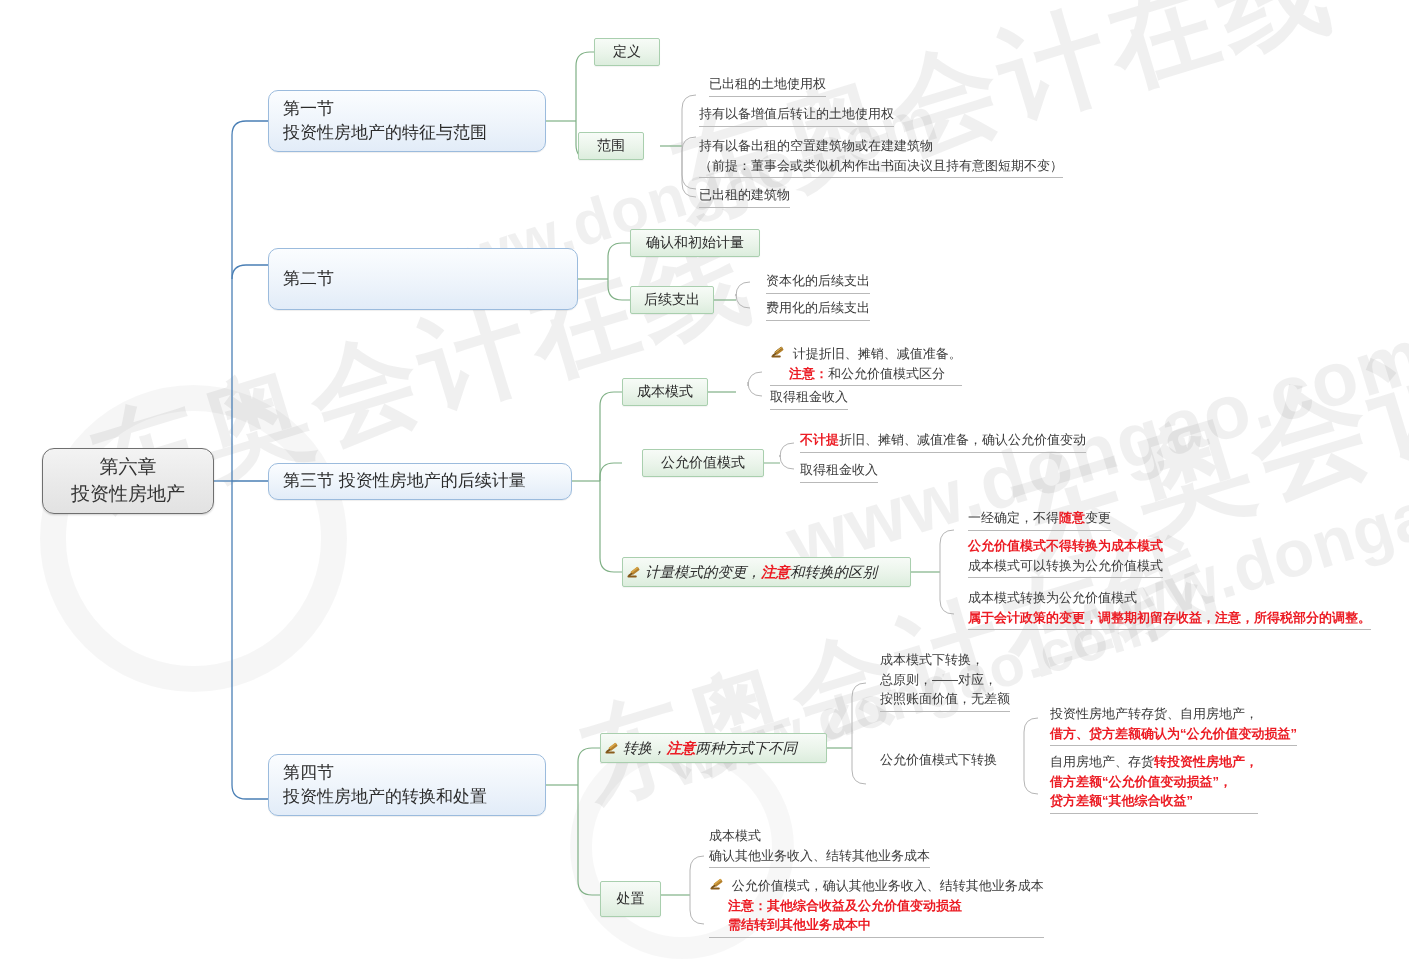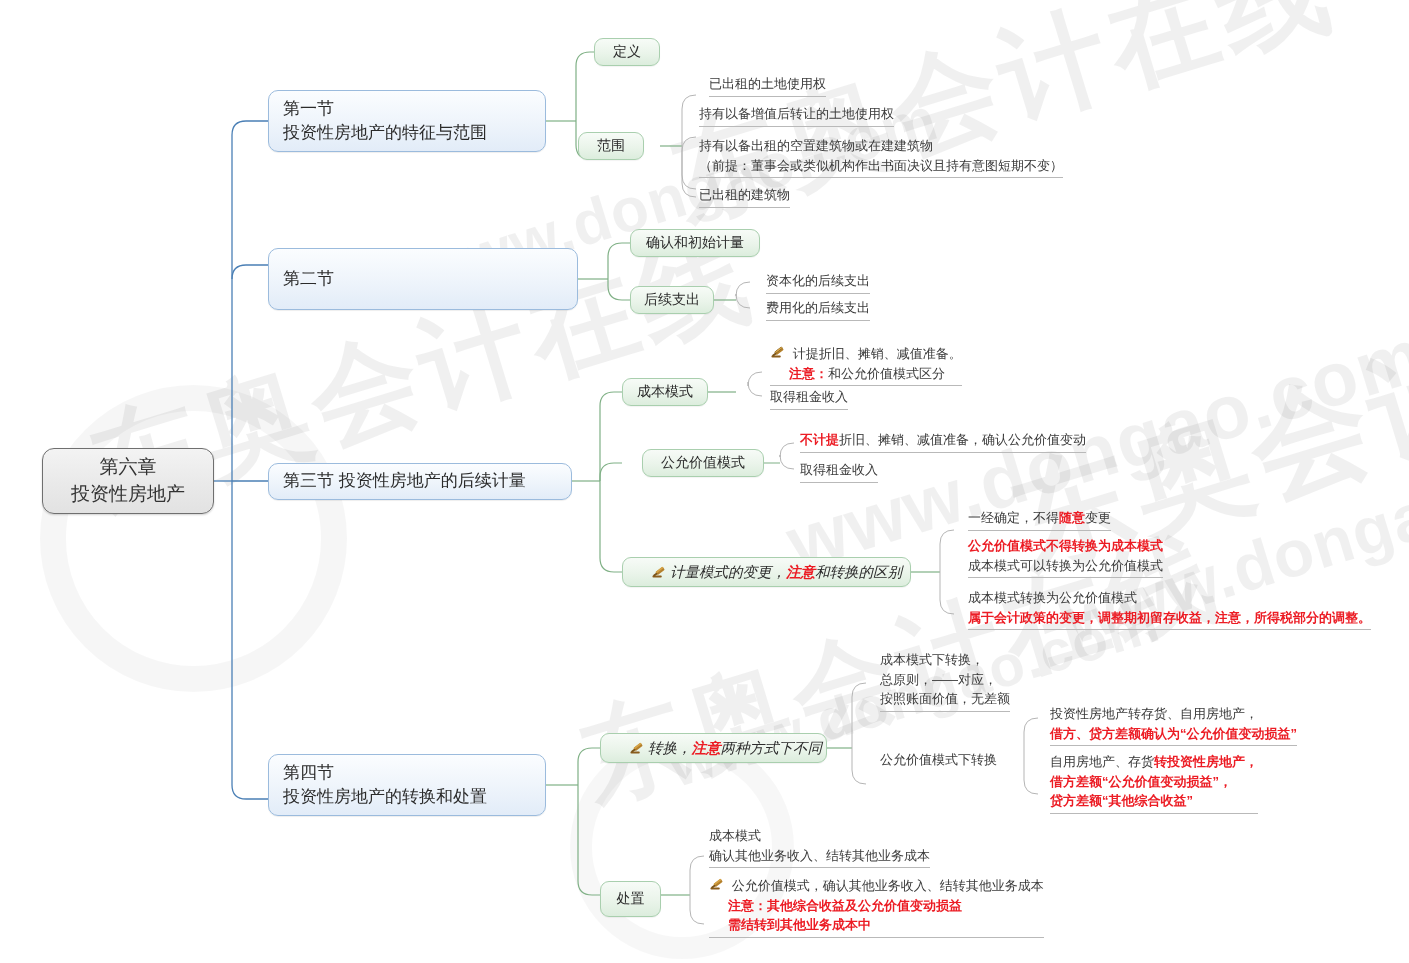--- a/index.html
+++ b/index.html
@@ -33,23 +33,23 @@
     color:#333;justify-content:center;text-align:center;
     line-height:1.42;font-size:19px;
   }
   .sec{
     border:1px solid #9bbbdd;border-radius:10px;
     background:linear-gradient(to bottom,#fbfdff 0%,#eef4fb 55%,#e2ecf8 100%);
     color:#2b2b2b;font-size:17px;line-height:1.42;
     padding:0 14px;box-shadow:0 1px 1px rgba(0,0,0,.07);
   }
   .grn{
-    border:1px solid #a9cfae;border-radius:9px;
+    border:1px solid #a9cfae;border-radius:2px;
     background:linear-gradient(to bottom,#f7fbf7 0%,#eaf4ea 55%,#dceddd 100%);
-    color:#2b2b2b;font-size:14px;padding:0 28px;
+    color:#2b2b2b;font-size:14px;padding:0 3px;
     box-shadow:0 1px 1px rgba(0,0,0,.05);
   }
   .grn.wide{font-size:14.5px;font-style:italic;}
 
   
   .leaf{position:absolute;font-size:13px;color:#3a3a3a;line-height:1.5;
         white-space:nowrap;padding-bottom:2px;}
   .leaf .ul{display:block;}
   .leaf.underlined{border-bottom:1px solid #b9b9b9;}
 

